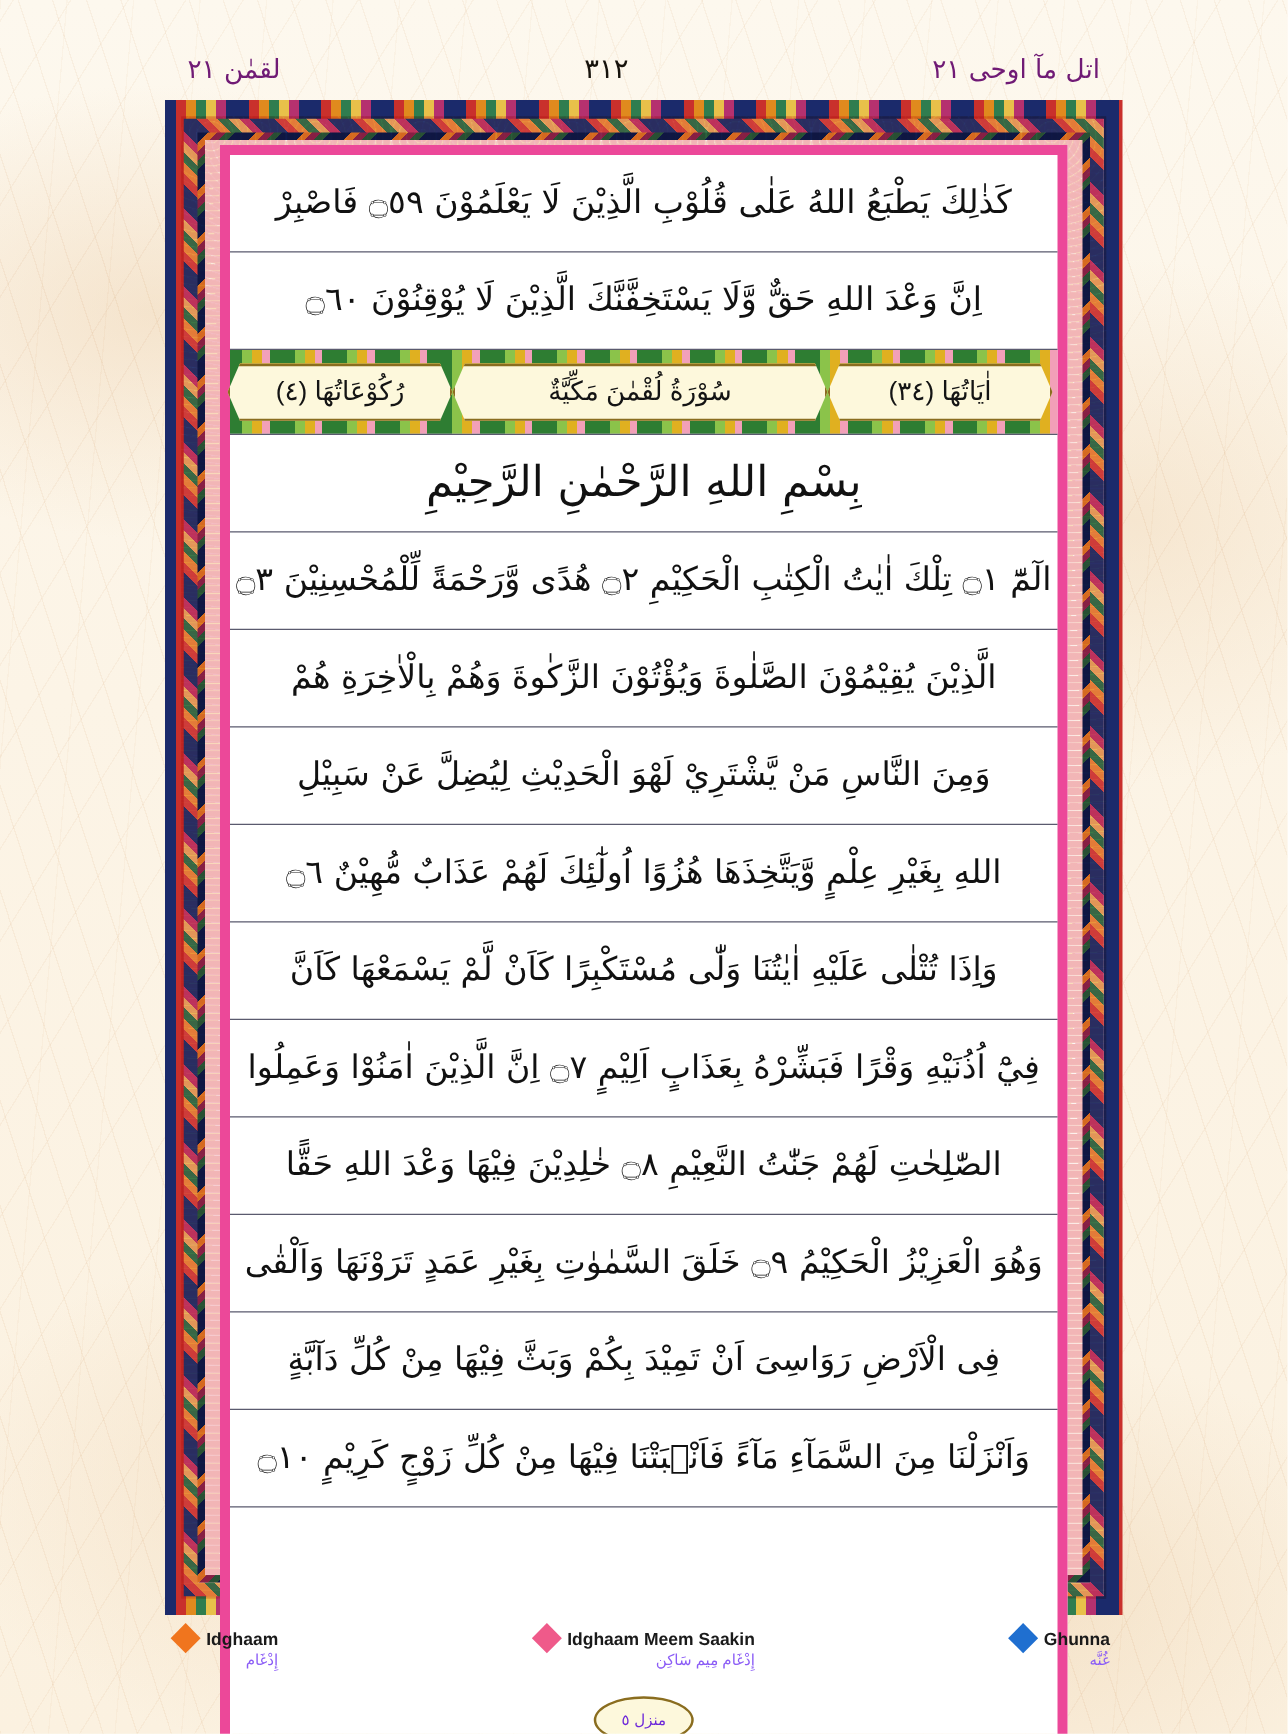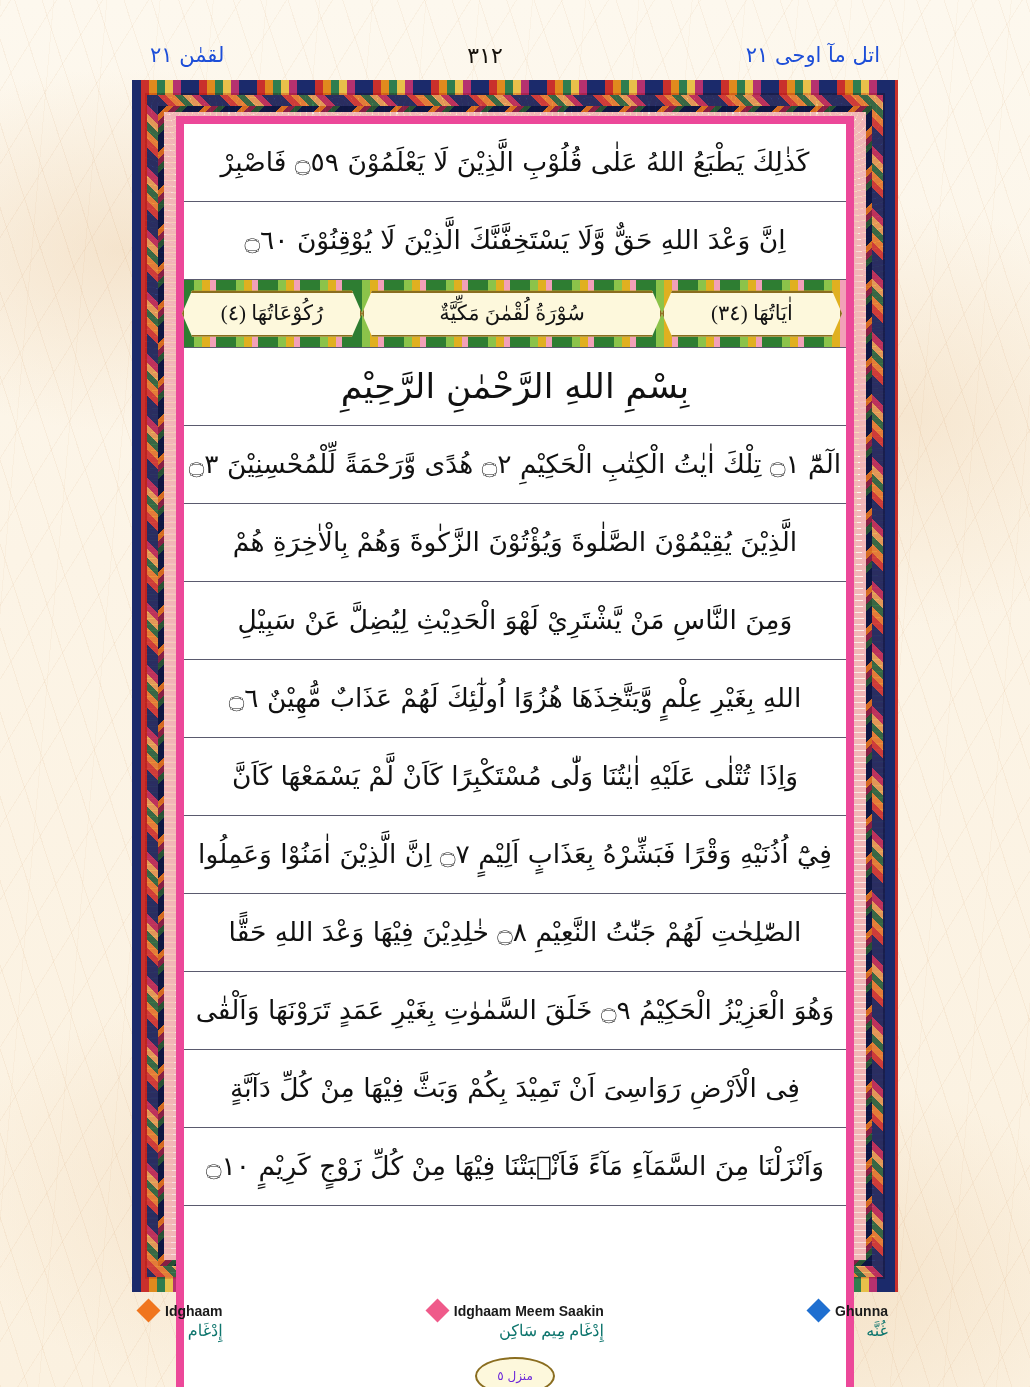--- a/index.html
+++ b/index.html
@@ -32,21 +32,21 @@
 
   
   .page-header{
     position:absolute;left:0;right:0;top:34px;height:42px;
     display:flex;align-items:center;justify-content:space-between;
     padding:0 150px;
     direction:rtl;
   }
   .hdr-txt{
     font-family:"DejaVu Sans","Liberation Sans",sans-serif;
-    font-size:21px;color:#1d4ed8;letter-spacing:0;white-space:nowrap;
+    font-size:21px;color:#701a75;letter-spacing:0;white-space:nowrap;
   }
   .hdr-page{font-size:22px;color:#16120c;font-family:"DejaVu Sans",sans-serif;}
 
   
   .frame{
     position:absolute;left:132px;top:80px;width:766px;height:1212px;
     box-sizing:border-box;
     border:15px solid transparent;
     background:
       linear-gradient(#fff,#fff) padding-box,
@@ -130,21 +130,21 @@
   }
   .band-cart{
     background:#fdf8dc;
     border:2px solid #8a6d1f;
     height:46px;display:flex;align-items:center;justify-content:center;
     padding:0 14px;box-sizing:border-box;
     clip-path:polygon(10px 0,calc(100% - 10px) 0,100% 50%,calc(100% - 10px) 100%,10px 100%,0 50%);
     box-shadow:0 0 0 2px #c9a227;
   }
   .band-cart span{
-    font-family:Liberation Serif, serif;
+    font-family:Liberation Sans, sans-serif;
     font-size:21px;color:#141414;white-space:nowrap;
   }
   .band-cart.mid{flex:0 0 300px;}
   .band-cart.side{flex:0 0 180px;}
 
   
   .manzil{
     position:absolute;left:50%;transform:translateX(-50%);
     bottom:-2px;width:76px;height:34px;
     background:#fdf8dc;border:2px solid #8a6d1f;border-radius:50%;
@@ -154,21 +154,21 @@
 
   
   .legend{
     position:absolute;left:132px;right:132px;top:1302px;
     display:flex;justify-content:space-between;align-items:flex-start;
   }
   .leg-item{display:flex;flex-direction:column;gap:2px;}
   .leg-top{display:flex;align-items:center;gap:8px;}
   .dia{width:17px;height:17px;transform:rotate(45deg);display:inline-block;}
   .leg-en{font-family:"Liberation Sans",sans-serif;font-size:14px;font-weight:bold;color:#1a1a1a;}
-  .leg-ar{font-family:Liberation Serif, serif;font-size:16px;color:#0f766e;direction:rtl;}
+  .leg-ar{font-family:Liberation Sans, sans-serif;font-size:12px;color:#8b5cf6;direction:rtl;}
   .leg-item.l1{margin-left:8px;}
   .leg-item.l3{margin-right:10px;}
 </style>
 </head>
 <body>
 
 <div class="paper"></div>
 
 <div class="page-header">
   <span class="hdr-txt">اتل مآ اوحی ٢١</span>

